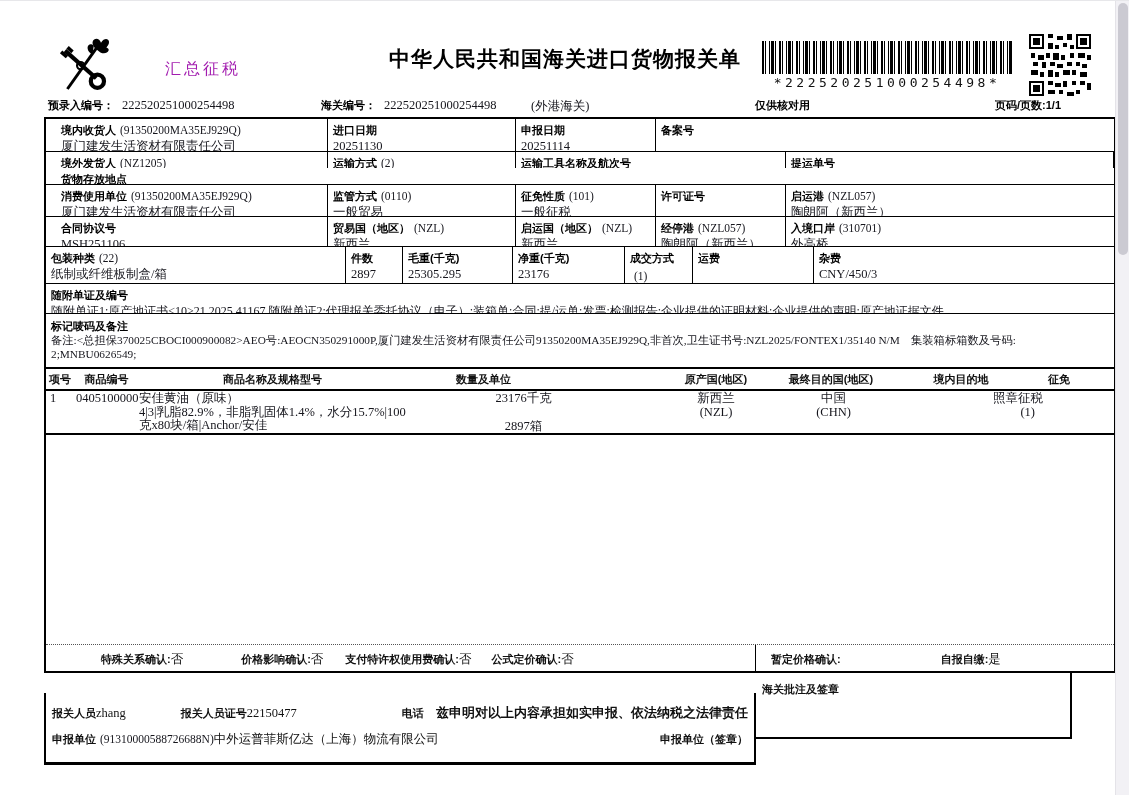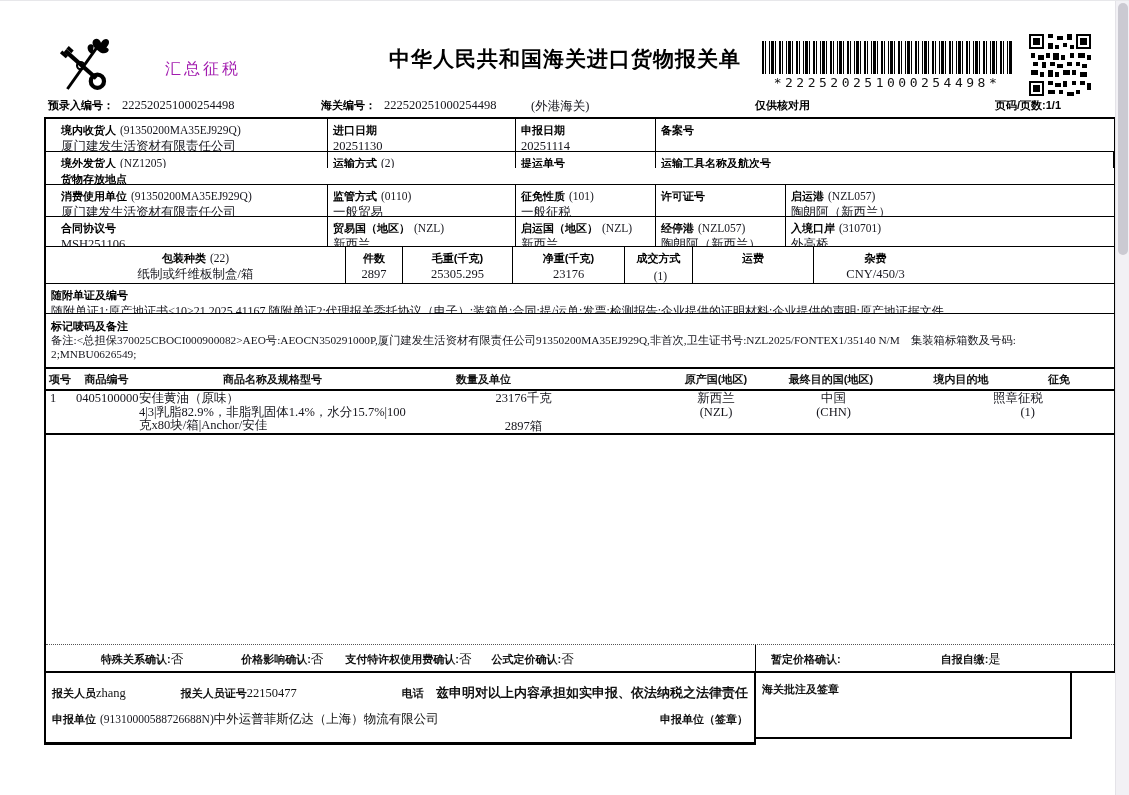--- a/index.html
+++ b/index.html
@@ -36,21 +36,21 @@
   .meta-row span { position:absolute; top:0; white-space:nowrap; }
   .m-lb { font-weight:bold; font-size:11px; color:#000; }
   .m-vl { font-family:"Liberation Serif", serif; font-size:12.5px; color:#15151c; }
 
   
   .mtable { position:absolute; left:44px; top:116px; width:1072px; height:556px;
             border:2px solid #000; display:flex; flex-direction:column; background:#fff; }
   .grow { display:grid; border-bottom:1px solid #000; }
   .g5 { grid-template-columns:272px 188px 140px 130px 1fr;padding-left:10px; }
   .g8 { grid-template-columns:300px 57px 110px 112px 68px 121px 123px 1fr; }
-  .r1 { height:33px; } .r2 { height:33px; } .r3 { height:32px; } .r4 { height:30px; } .r5 { height:37px;text-align:center; }
+  .r1 { height:33px; } .r2 { height:33px; } .r3 { height:32px; } .r4 { height:30px; } .r5 { height:37px; }
   .cell { border-right:1px solid #000; padding:1px 5px 0 5px; overflow:hidden; }
   .cell:last-child { border-right:none; }
   .lb { font-weight:bold; font-size:11px; color:#000; }
   .cd { font-family:"Liberation Serif", serif; font-size:11.5px; margin-left:4px; color:#15151c; }
   .vl { font-family:"Liberation Serif", serif; font-size:12.5px; line-height:14px; margin-top:1px;
         color:#15151c; white-space:nowrap; }
 
   .docsrow { height:30px; border-bottom:1px solid #000; padding:1px 5px; overflow:hidden; }
   .docsrow .vl { font-size:12px; }
   .marksrow { height:55px; border-bottom:2px solid #000; padding:2px 5px; overflow:hidden; }
@@ -65,21 +65,21 @@
   .gc div { white-space:nowrap; }
   .gfill { flex:1 1 auto; }
 
   .confirm { height:27px; border-top:1px dotted #555; display:flex; }
   .confirm-left { width:710px; border-right:1px solid #000; display:flex; align-items:center; }
   .confirm-right { flex:1; display:flex; align-items:center; }
   .cf-lb { font-weight:bold; font-size:11px; }
   .cf-vl { font-family:"Liberation Serif", serif; font-size:12.5px; }
 
   
-  .foot-left { position:absolute; left:44px; top:672px; width:712px; height:72px;
+  .foot-left { position:absolute; left:44px; top:692px; width:712px; height:72px;
                border:2px solid #000; border-top:none; border-bottom-width:3px; padding:10px 6px 0 6px; }
   .fl-row { display:flex; align-items:baseline; white-space:nowrap; }
   .fl-row2 { margin-top:7px; }
   .f-lb { font-weight:bold; font-size:11px; }
   .f-vl { font-family:"Liberation Serif", serif; font-size:12.5px; }
   .decl { margin-left:auto; font-weight:bold; font-size:13px; }
   .sign { margin-left:auto; font-weight:bold; font-size:11px; }
   .foot-right { position:absolute; left:756px; top:672px; width:316px; height:66px;
                 border:2px solid #000; border-top:none; border-left:none; padding:6px 6px; }
 </style>
@@ -192,28 +192,28 @@
 
       <div class="grow g5 r2">
         <div class="cell">
           <div><span class="lb">境外发货人</span><span class="cd">(NZ1205)</span></div>
 
         </div>
         <div class="cell">
           <div><span class="lb">运输方式</span><span class="cd">(2)</span></div>
 
         </div>
+        <div class="cell" style="grid-column:span 2;">
+          <div><span class="lb">运输工具名称及航次号</span></div>
+
+        </div>
+
         <div class="cell">
             <div><span class="lb">提运单号</span></div>
           </div>
-
-        <div class="cell" style="grid-column:span 2;">
-          <div><span class="lb">运输工具名称及航次号</span></div>
-
-        </div>
           <div class="cell" style="position:relative; left:0;">
           <div><span class="lb">货物存放地点</span></div>
 
         </div>
       </div>
 
       <div class="grow g5 r3">
         <div class="cell">
           <div><span class="lb">消费使用单位</span><span class="cd">(91350200MA35EJ929Q)</span></div>
           <div class="vl">厦门建发生活资材有限责任公司</div>

